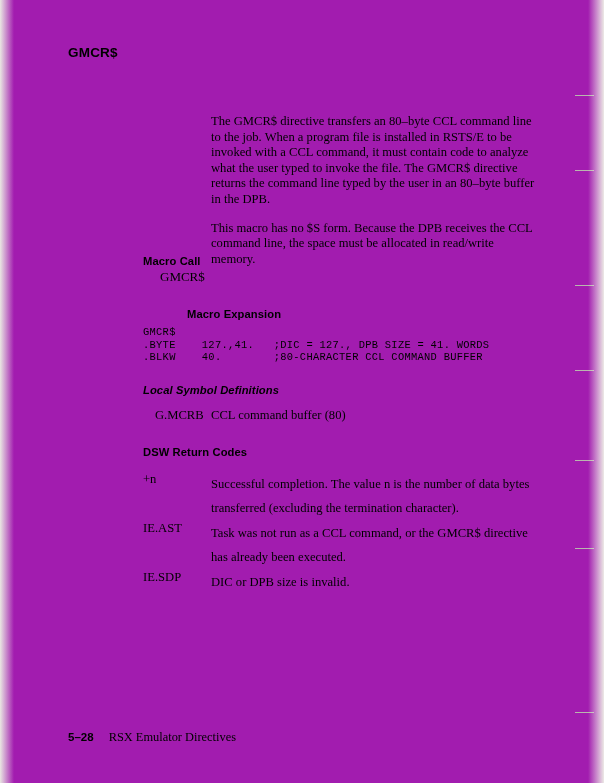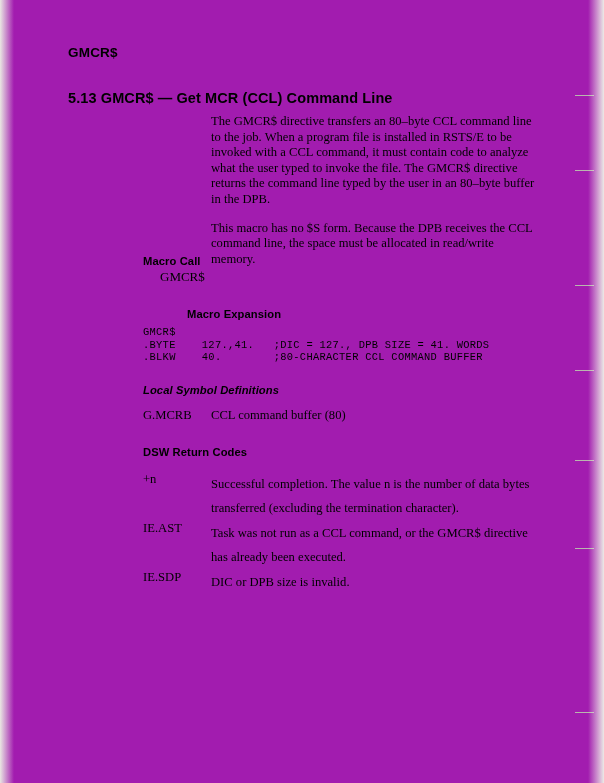--- a/index.html
+++ b/index.html
@@ -98,21 +98,21 @@
   }
 
   .sym-row {
     position: absolute;
     left: 143px;
     right: 40px;
     font-size: 12.6px;
   }
   .sym-label {
     position: absolute;
-    left: 0;
+    left: 12px;
     top: 0;
     text-align: right;
   }
   .sym-text {
     position: absolute;
     left: 68px;
     top: 0;
     width: 330px;
     line-height: 15.6px;
   }
@@ -170,21 +170,20 @@
   <div class="edge-tick" style="top:95px;"></div>
   <div class="edge-tick" style="top:170px;"></div>
   <div class="edge-tick" style="top:285px;"></div>
   <div class="edge-tick" style="top:370px;"></div>
   <div class="edge-tick" style="top:460px;"></div>
   <div class="edge-tick" style="top:548px;"></div>
   <div class="edge-tick" style="top:712px;"></div>
 
   <div class="running-head">GMCR$</div>
 
-  <div class="section-title">5.13  GMCR$ — Get MCR (CCL) Command Line</div>
 
   <div class="body-col">
     <p class="para">The GMCR$ directive transfers an 80–byte CCL command line to the job. When a program file is installed in RSTS/E to be invoked with a CCL command, it must contain code to analyze what the user typed to invoke the file. The GMCR$ directive returns the command line typed by the user in an 80–byte buffer in the DPB.</p>
     <p class="para">This macro has no $S form. Because the DPB receives the CCL command line, the space must be allocated in read/write memory.</p>
   </div>
 
   <div class="sub-head" style="top:255px;">Macro Call</div>
   <div class="macro-call-name" style="top:269px;">GMCR$</div>
 
   <div class="sub-head" style="top:308px;padding-left:44px;">Macro Expansion</div>
@@ -208,14 +207,18 @@
   <div class="dsw-row" style="top:521px;">
     <span class="dsw-code">IE.AST</span>
     <span class="dsw-desc">Task was not run as a CCL command, or the GMCR$ directive has already been executed.</span>
   </div>
 
   <div class="dsw-row" style="top:570px;">
     <span class="dsw-code">IE.SDP</span>
     <span class="dsw-desc">DIC or DPB size is invalid.</span>
   </div>
 
+  <div class="footer">
+    <span class="footer-page">5–28</span>
+    <span class="footer-text">RSX Emulator Directives</span>
+  </div>
 
 </div>
 
 </body></html>

